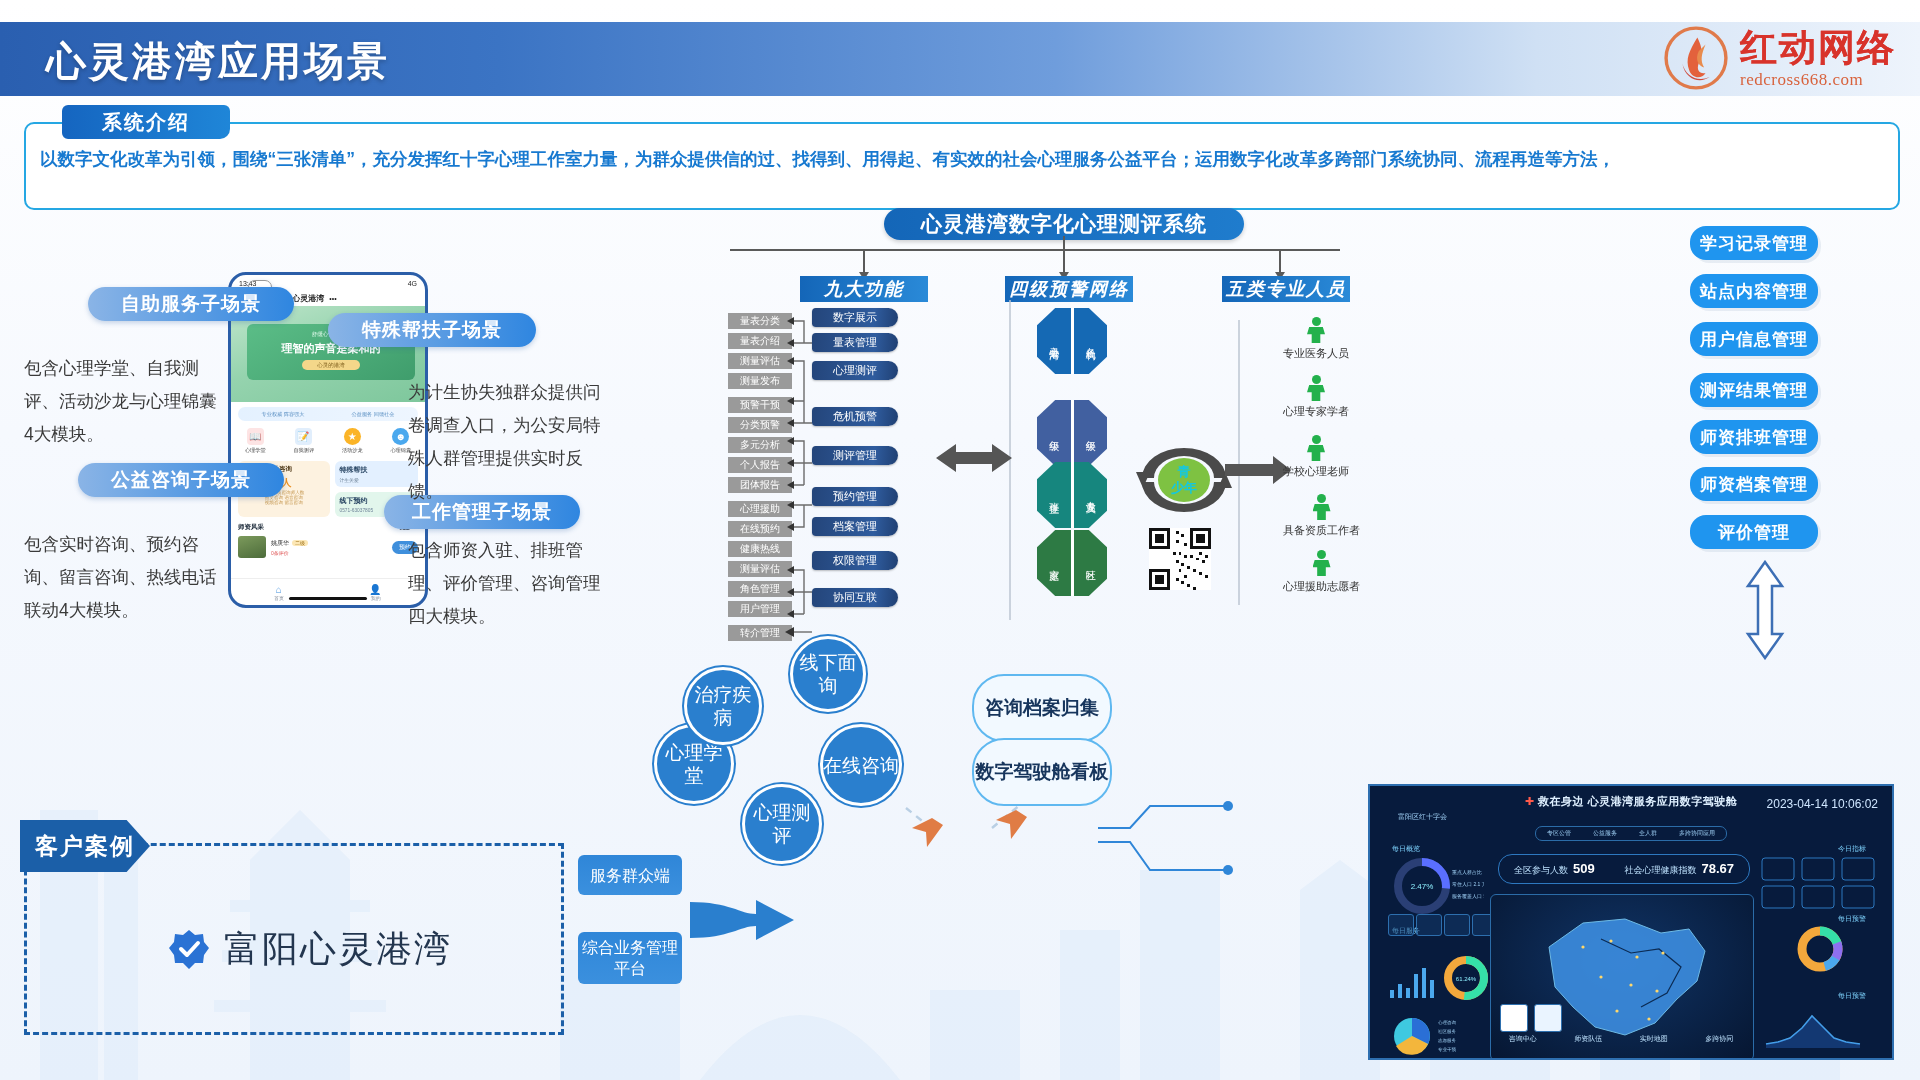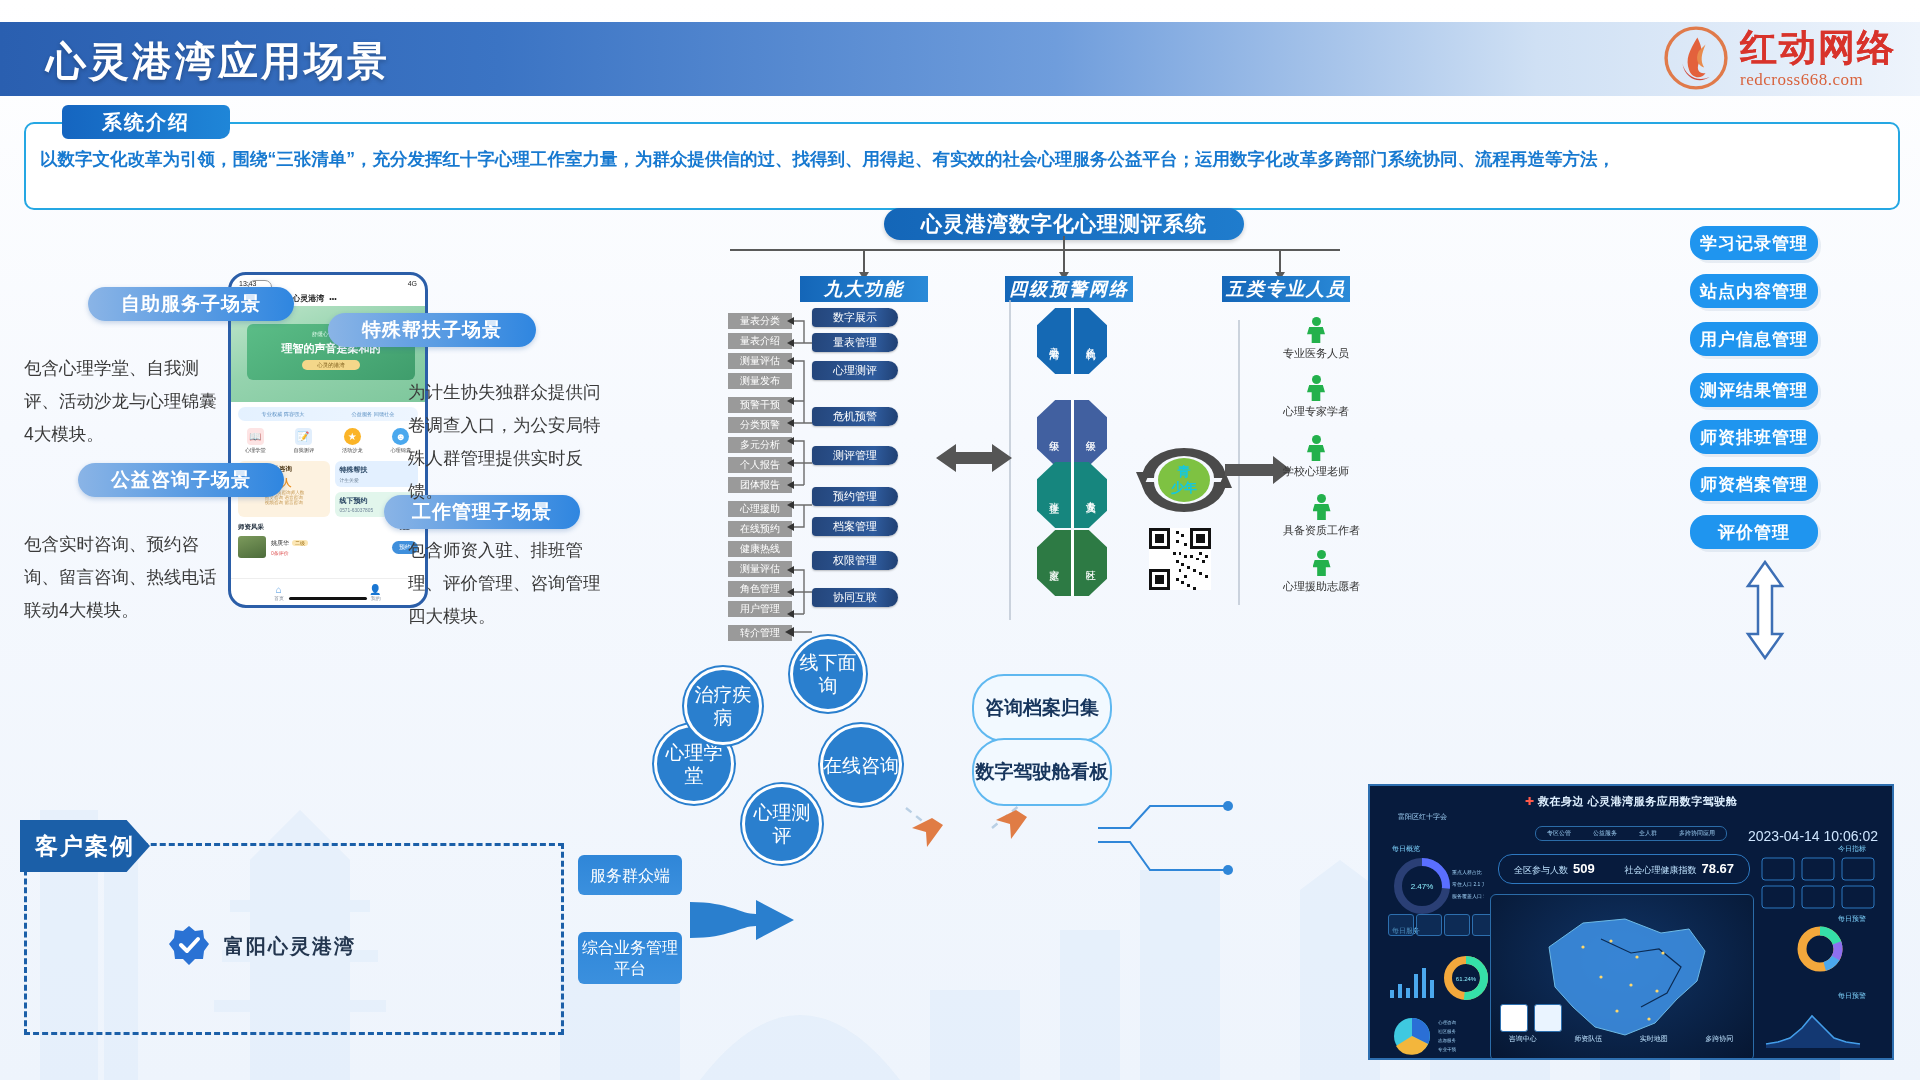--- a/index.html
+++ b/index.html
@@ -131,40 +131,40 @@
   .mgmt{position:absolute;width:128px;height:34px;border-radius:16px;background:#1f95ef;
      color:#fff;font-size:17px;font-weight:bold;display:flex;align-items:center;justify-content:center;
      letter-spacing:1px;box-shadow:3px 3px 0 rgba(120,150,180,.14);}
 
   
   .case-tag{position:absolute;left:20px;top:820px;width:130px;height:52px;background:#1b5fa8;
      color:#fff;font-size:23px;font-weight:bold;display:flex;align-items:center;justify-content:center;
      letter-spacing:2px;clip-path:polygon(0 0,82% 0,100% 50%,82% 100%,0 100%);z-index:3;}
   .case-box{position:absolute;left:24px;top:843px;width:534px;height:186px;border:3px dashed #1b5fa8;}
   .case-logo{position:absolute;left:168px;top:925px;display:flex;align-items:center;gap:14px;}
-  .case-name{font-size:20px;font-weight:bold;color:#23364f;letter-spacing:2px;}
+  .case-name{font-size:36px;font-weight:normal;color:#23364f;letter-spacing:2px;}
 
   .side-btn{position:absolute;width:104px;border-radius:6px;background:linear-gradient(180deg,#2f86d8,#3b90de);
      color:#fff;font-size:16px;display:flex;align-items:center;justify-content:center;text-align:center;line-height:21px;}
 
   
   .bub{position:absolute;border-radius:50%;background:#2a7fce;border:3px solid #fff;
      box-shadow:0 0 0 2px #2a7fce;display:flex;align-items:center;justify-content:center;
      color:#fff;font-size:19px;line-height:23px;text-align:center;}
   .rbub{position:absolute;width:136px;height:64px;border-radius:32px;background:#f2f9ff;
      border:2px solid #5fb8f0;display:flex;align-items:center;justify-content:center;text-align:center;
      color:#17355c;font-size:19px;font-weight:bold;line-height:24px;}
 
   
   .dash{position:absolute;left:1368px;top:784px;width:522px;height:272px;
      background:#071b3d;border:2px solid #2e6fb0;overflow:hidden;}
   .dash-title{position:absolute;left:0;top:8px;width:100%;text-align:center;color:#dff0ff;
      font-size:11px;font-weight:bold;letter-spacing:.5px;}
   .dash-sub{position:absolute;left:28px;top:26px;color:#9fd0f5;font-size:7px;}
-  .dash-time{position:absolute;right:14px;top:42px;color:#cfe6ff;font-size:14px;}
+  .dash-time{position:absolute;right:14px;top:11px;color:#cfe6ff;font-size:12px;}
   .dash-tabs{position:absolute;left:50%;transform:translateX(-50%);top:40px;width:190px;height:13px;
      border:1px solid #2b6ca8;border-radius:7px;display:flex;align-items:center;justify-content:space-around;
      color:#9fd0f5;font-size:6px;}
   .kpi{position:absolute;left:128px;top:68px;width:250px;height:28px;border:1px solid #2d78c0;border-radius:14px;
      display:flex;align-items:center;justify-content:space-around;color:#bfe3ff;font-size:9px;}
   .kpi b{color:#ffffff;font-size:13px;margin-left:5px;}
   .map-box{position:absolute;left:120px;top:108px;width:262px;height:165px;border:1px solid #2b6ca8;border-radius:6px;
      background:radial-gradient(ellipse at 50% 40%,#103466,#061631);}
   .panel-lbl{position:absolute;color:#7fd4ff;font-size:7px;}
   .mini-card{position:absolute;border:1px solid #2d6fae;border-radius:3px;background:rgba(20,60,110,.5);}

